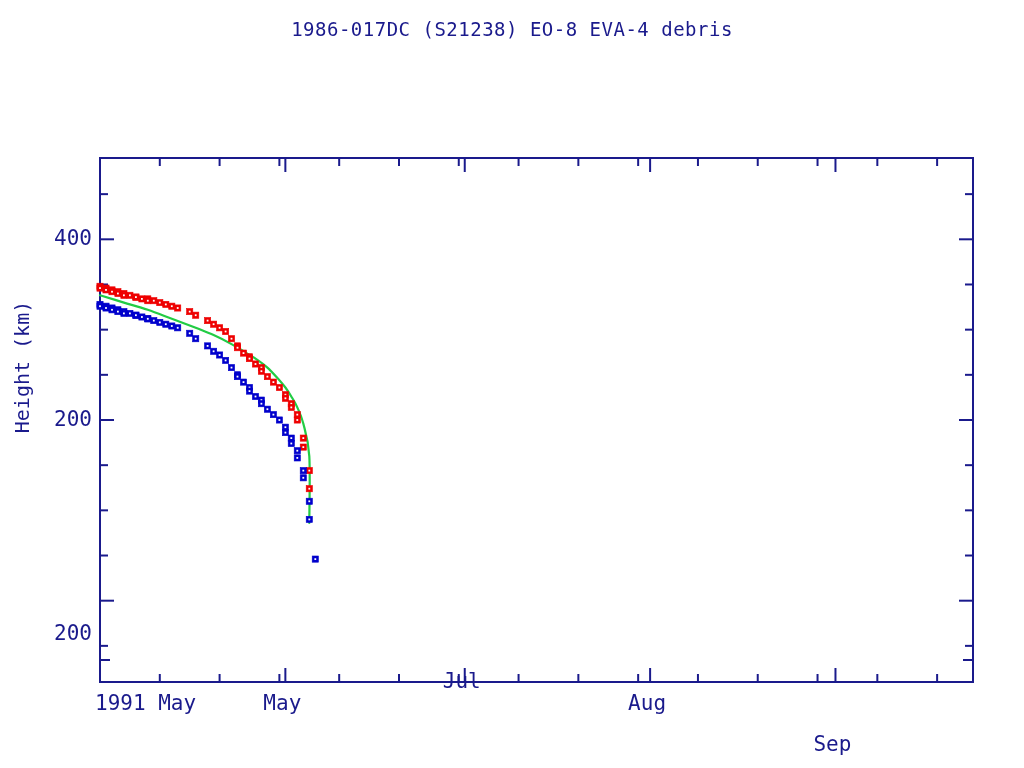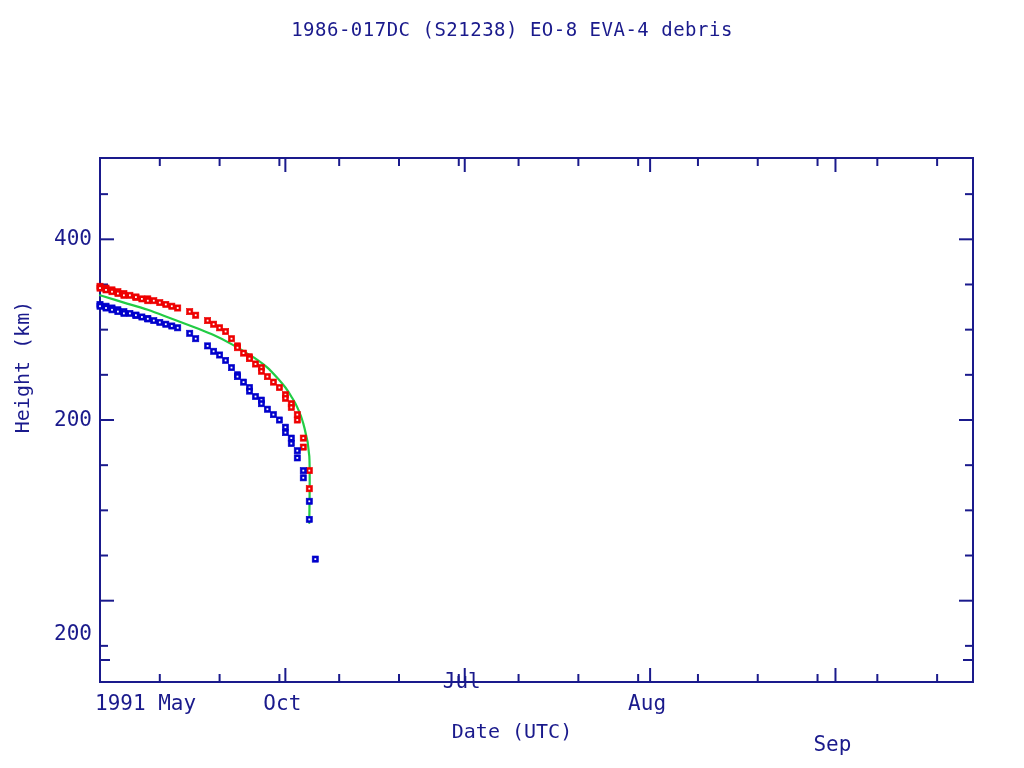--- a/index.html
+++ b/index.html
@@ -321,22 +321,21 @@
       </g>
   </svg>
 
   <div id="ytick-labels">
       <div class="tick-text" style="left: 46px; top: 621px; width: 46px; text-align: right;">200</div>
       <div class="tick-text" style="left: 46px; top: 407px; width: 46px; text-align: right;">200</div>
       <div class="tick-text" style="left: 46px; top: 226.31px; width: 46px; text-align: right;">400</div>
     </div>
   <div id="xtick-labels">
       <div class="tick-text" style="top: 691px; left: 95px;">1991 May</div>
-      <div class="tick-text" style="top: 691px; left: 263.363px;">Oct</div>
+      <div class="tick-text" style="top: 691px; left: 263.363px;">May</div>
       <div class="tick-text" style="top: 669px; left: 442.747px;">Jul</div>
       <div class="tick-text" style="top: 691px; left: 628.11px;">Aug</div>
       <div class="tick-text" style="top: 691px; left: 813.473px; margin-top: 41px;">Sep</div>
     </div>
 
-  <div class="xtitle">Date (UTC)</div>
   <div class="ytitle">Height (km)</div>
 
 </div>
 
 </body></html>

